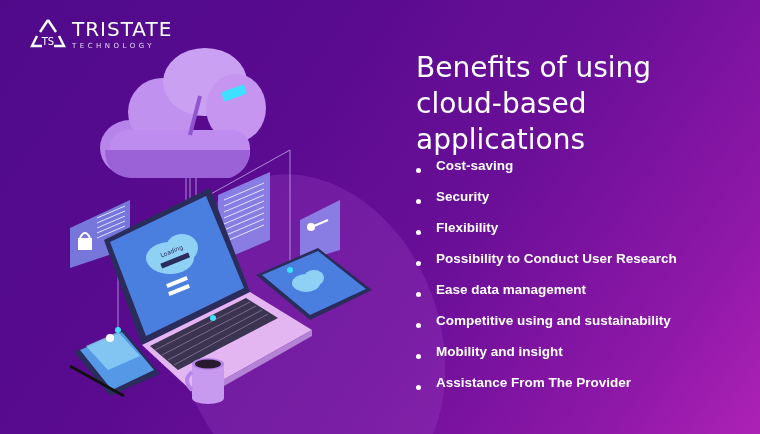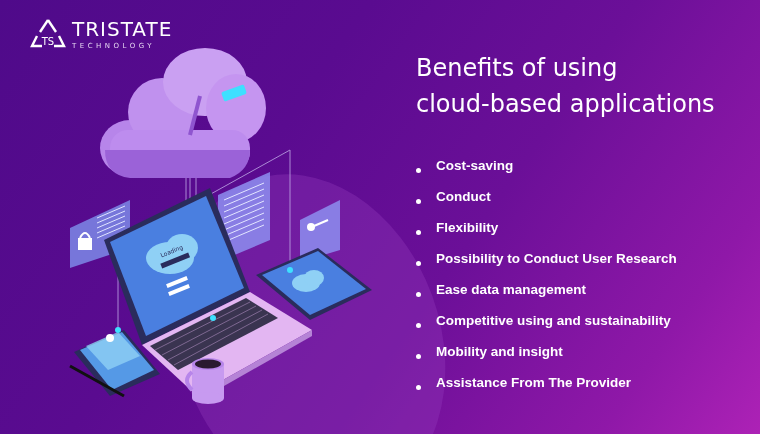--- a/index.html
+++ b/index.html
@@ -11,21 +11,21 @@
   .glow {
     position:absolute; left:180px; top:170px; width:260px; height:340px;
     border-radius:50%; background: rgba(150,60,190,0.35); transform: rotate(-20deg);
   }
   .logo { position:absolute; left:30px; top:18px; display:flex; align-items:center; }
   .logo-mark { width:36px; height:32px; }
   .logo-text { margin-left:6px; color:#fff; }
   .logo-name { font-size:20px; letter-spacing:1px; line-height:22px; font-family:"DejaVu Sans", sans-serif; }
   .logo-sub { font-size:7px; letter-spacing:3.5px; margin-top:2px; color:#e6d6f2; }
   .heading {
-    position:absolute; left:416px; top:50px; color:#fff; font-size:24px; line-height:36px;
+    position:absolute; left:416px; top:50px; color:#fff; font-size:28px; line-height:36px;
     font-family:"DejaVu Sans", sans-serif; font-weight:normal;
   }
   .heading span { display:block; }
   .benefits { position:absolute; left:416px; top:142px; margin:0; padding:0; list-style:none; }
   .benefits li { display:flex; align-items:flex-end; height:31px; color:#fff; font-size:13.5px; font-weight:bold; font-family:"Liberation Sans", sans-serif; }
   .bullet { width:5px; height:5px; border-radius:50%; background:#fff; margin-right:15px; }
   .illus { position:absolute; left:0; top:0; width:420px; height:434px; }
 </style>
 </head>
 <body>
@@ -162,21 +162,21 @@
     <span>cloud-based applications</span>
   </h1>
 
   <ul class="benefits">
     <li>
         <span class="bullet"></span>
         <span>Cost-saving</span>
       </li>
     <li>
         <span class="bullet"></span>
-        <span>Conduct</span>
+        <span>Security</span>
       </li>
     <li>
         <span class="bullet"></span>
         <span>Flexibility</span>
       </li>
     <li>
         <span class="bullet"></span>
         <span>Possibility to Conduct User Research</span>
       </li>
     <li>

